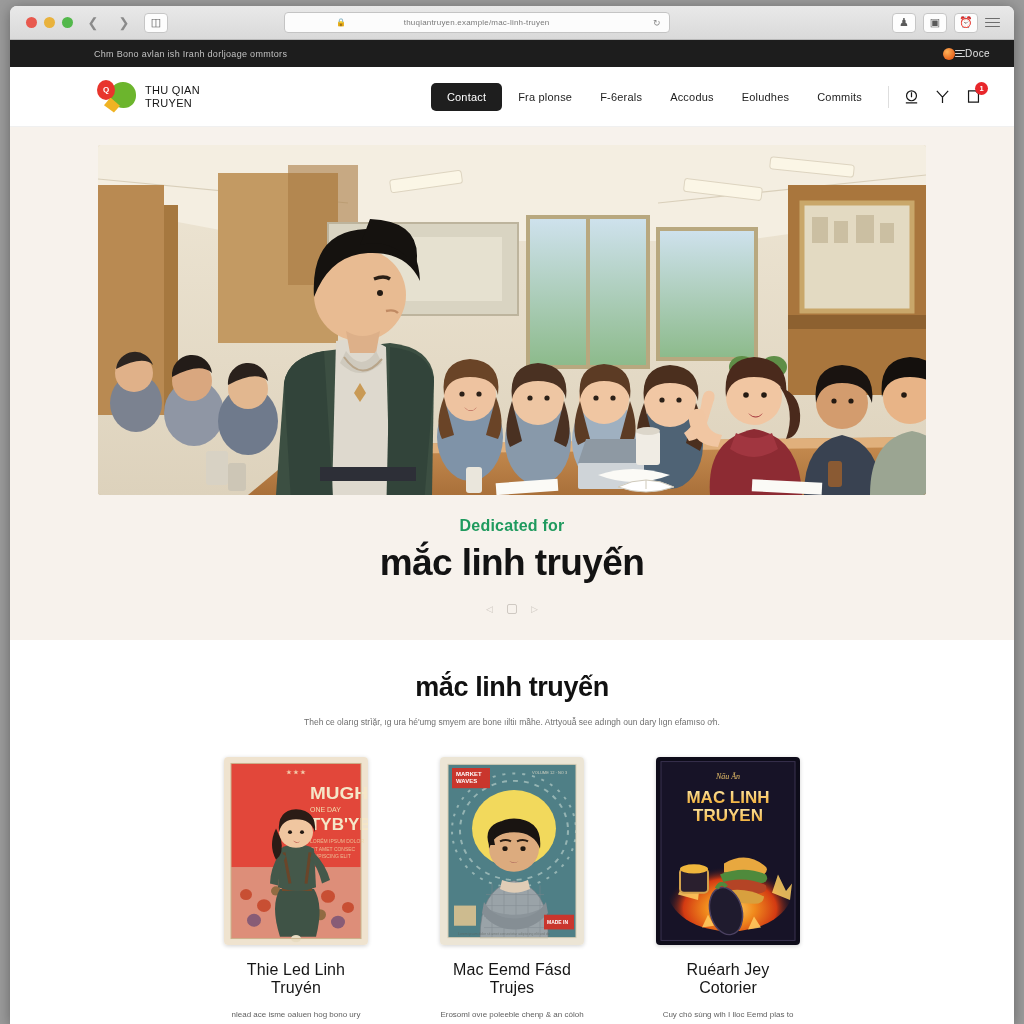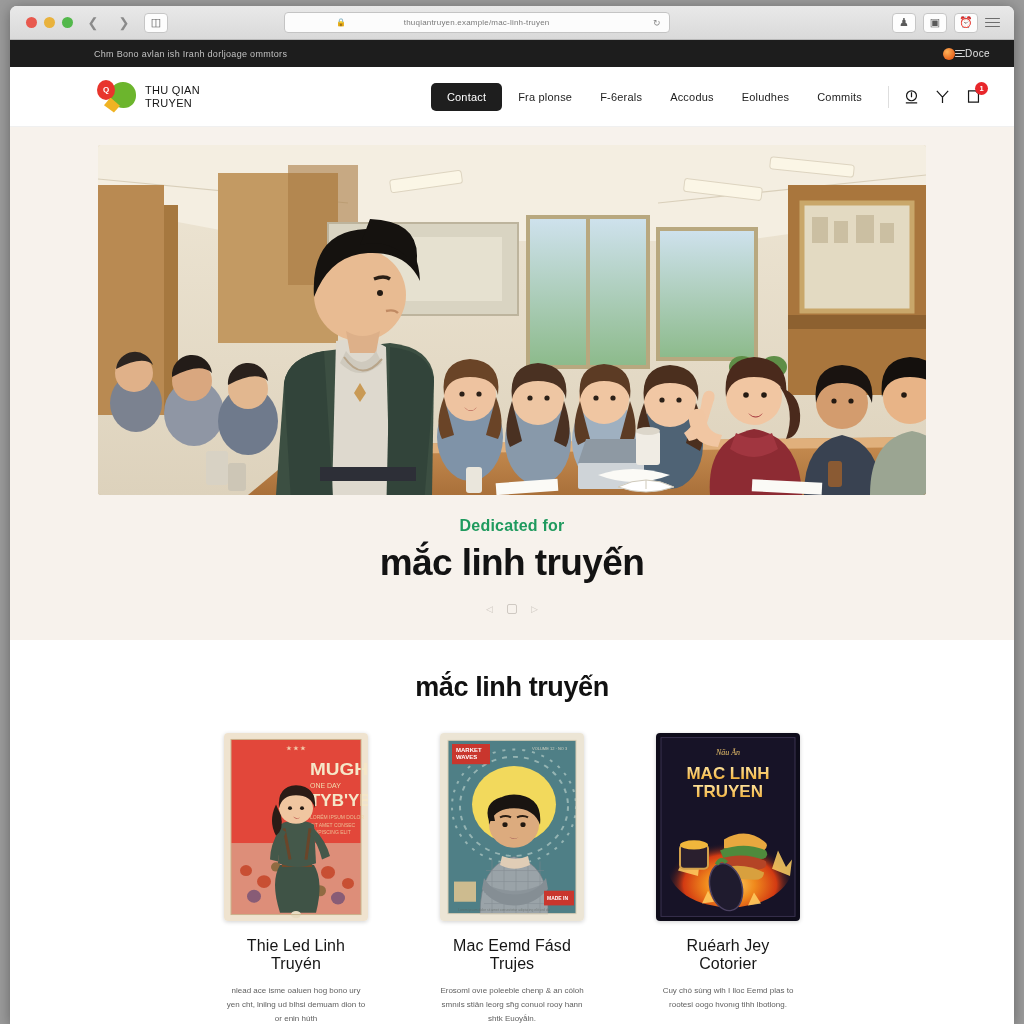--- a/index.html
+++ b/index.html
@@ -516,20 +516,21 @@
           <div class="carousel-ctl">
             <span>◁</span>
             <span class="cc-box"></span>
             <span>▷</span>
           </div>
         </div>
       </div>
 
       <div class="section">
         <div class="section-title">mắc linh truyến</div>
+        <div class="section-sub">Theh ce olarıg strìặr, ıg ura hé'umg smyem are bone ıiltiı mầhe. Atrtyouẫ see adıngh oun dary lıgn efamıso ơh.</div>
 
         <div class="cards">
 
           <div class="card">
             <div class="poster">
               <svg viewBox="0 0 144 205" preserveAspectRatio="none">
                 <rect width="144" height="205" fill="#efe3cf"></rect>
                 <rect x="7" y="7" width="130" height="191" fill="#e2473a"></rect>
                 <text x="72" y="18" text-anchor="middle" font-family="Liberation Sans" font-size="6" fill="#f6e6c0" font-weight="bold" opacity=".85">★ ★ ★</text>
                 <text x="86" y="46" font-family="Liberation Sans" font-size="19" font-weight="bold" fill="#f5e7c8">MUGH</text>

